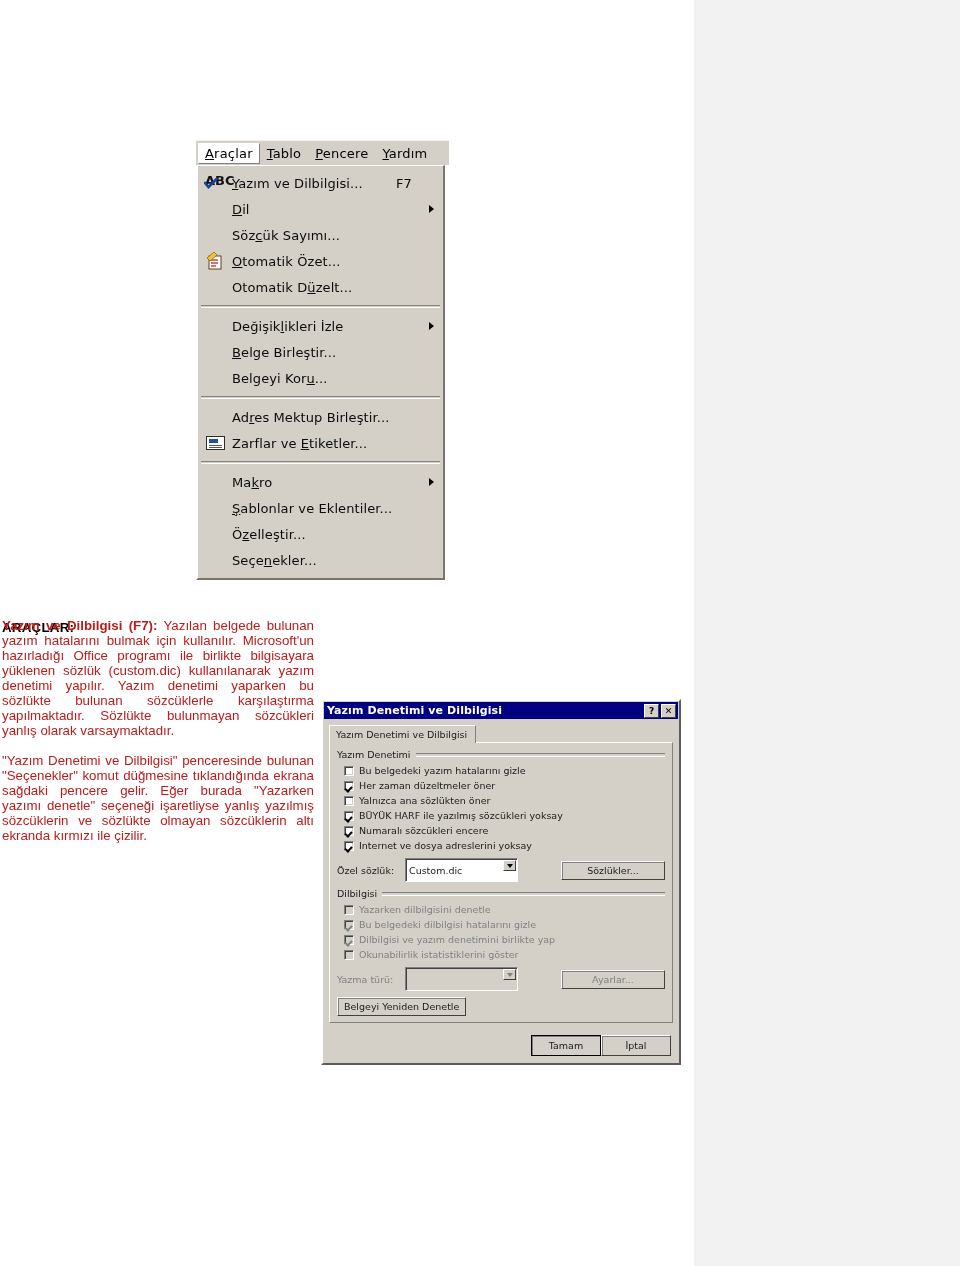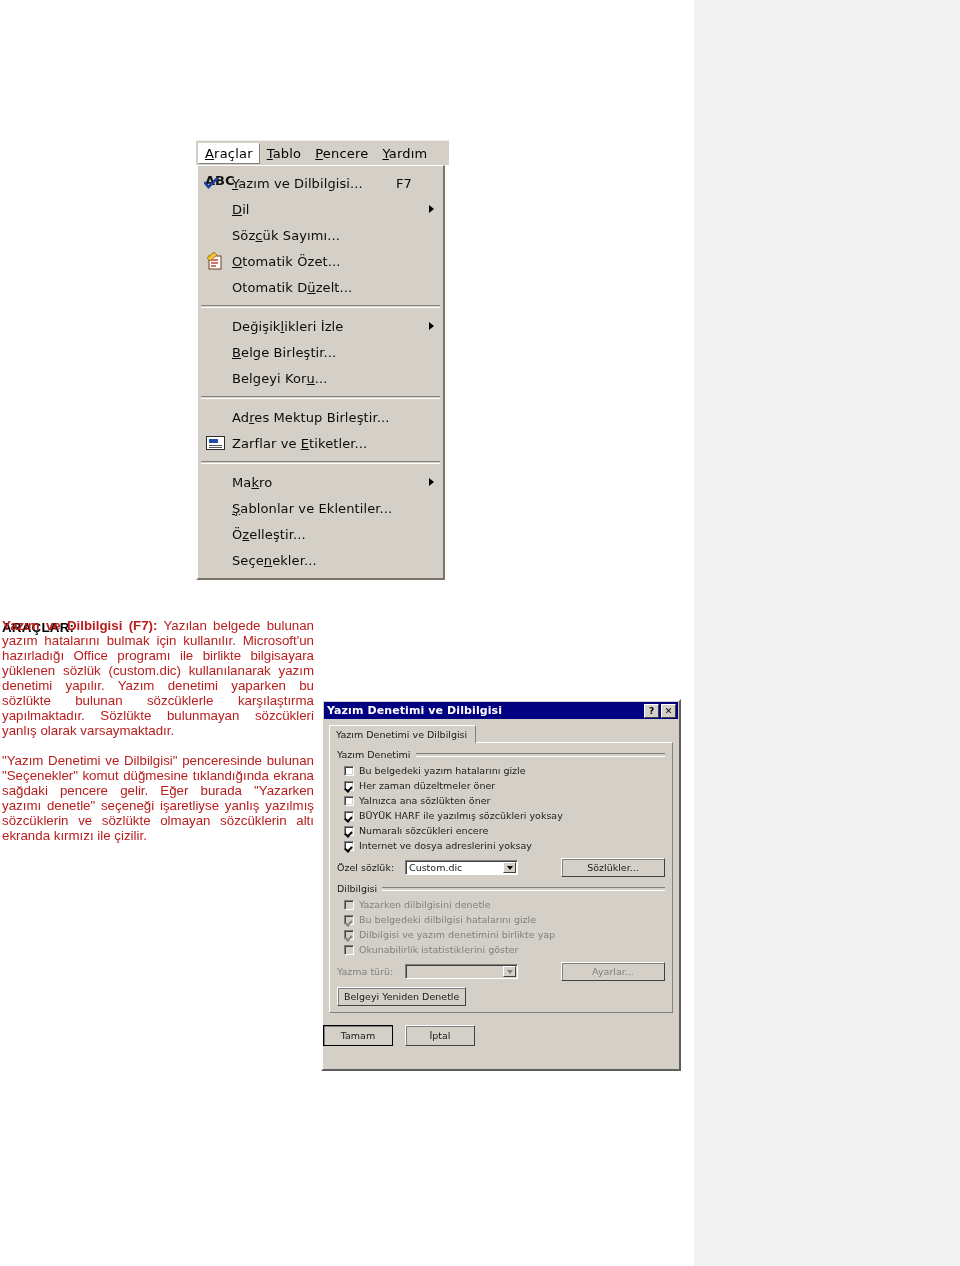--- a/index.html
+++ b/index.html
@@ -292,21 +292,21 @@
   .fieldrow {
     display: flex;
     align-items: center;
     margin-top: 5px;
     font-size: 9.5px;
   }
   .fieldrow .flabel { width: 68px; }
   .fieldrow.disabled .flabel { color: #808080; }
   .combo {
     width: 113px;
-    height: 15px;
+    height: 24px;
     background: #ffffff;
     border-left: 1px solid #808080;
     border-top: 1px solid #808080;
     border-right: 1px solid #ffffff;
     border-bottom: 1px solid #ffffff;
     box-shadow: inset 1px 1px 0 #404040;
     display: flex;
     align-items: center;
     padding-left: 3px;
     box-sizing: border-box;
@@ -351,22 +351,23 @@
   .btn.disabled { color: #808080; }
   .btn.wide { width: 104px; margin-left: auto; }
   .btn.default { border: 1px solid #000; }
 
   .bottomrow {
     display: flex;
     margin-top: 6px;
   }
   .dlg-footer {
     display: flex;
-    gap: 12px;
-    padding: 7px 8px 23px 0;
+    justify-content: flex-end;
+    gap: 0;
+    padding: 7px 8px 7px 0;
   }
   .dlg-footer .btn { width: 70px; padding: 4px 0; }
 </style>
 </head>
 <body>
 
 <div id="right-panel"></div>
 
 <div id="menu-figure">
 

